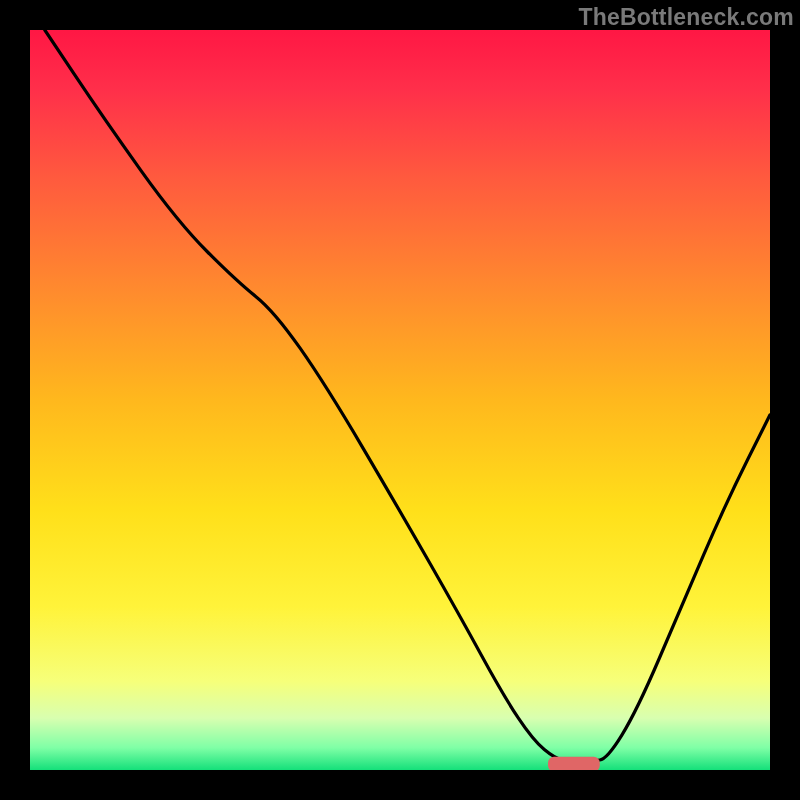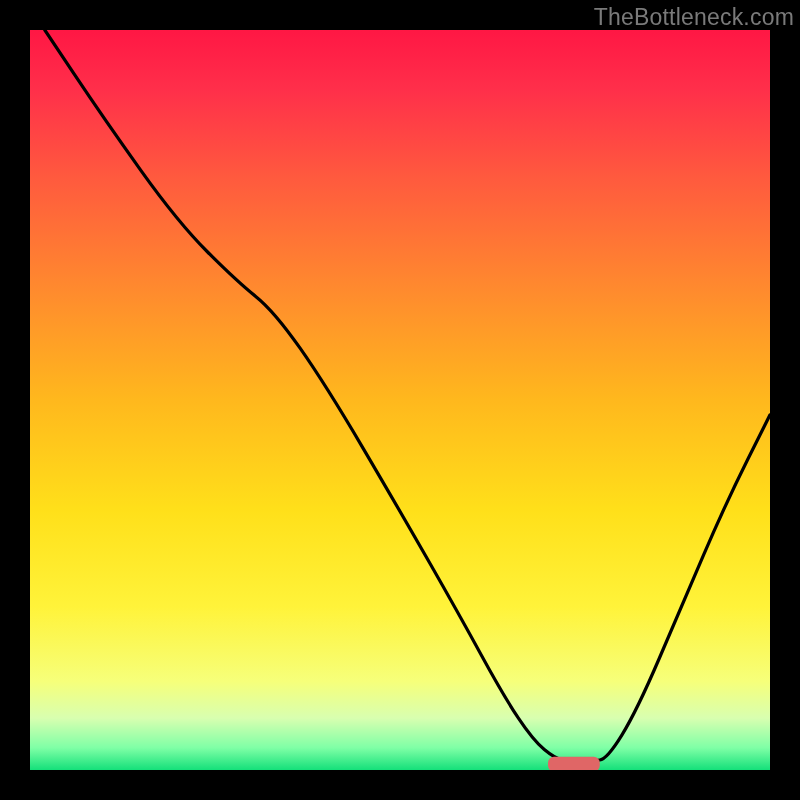--- a/index.html
+++ b/index.html
@@ -25,21 +25,21 @@
     top: 0;
     width: 740px;
     height: 740px;
   }
   .watermark {
     position: absolute;
     top: 4px;
     right: 6px;
     color: #7a7a7a;
     font-size: 23px;
-    font-weight: 400;
+    font-weight: 700;
     letter-spacing: 0.2px;
     z-index: 50;
   }
   svg { display: block; }
 </style>
 </head>
 <body>
 
 <div class="watermark">TheBottleneck.com</div>
 

